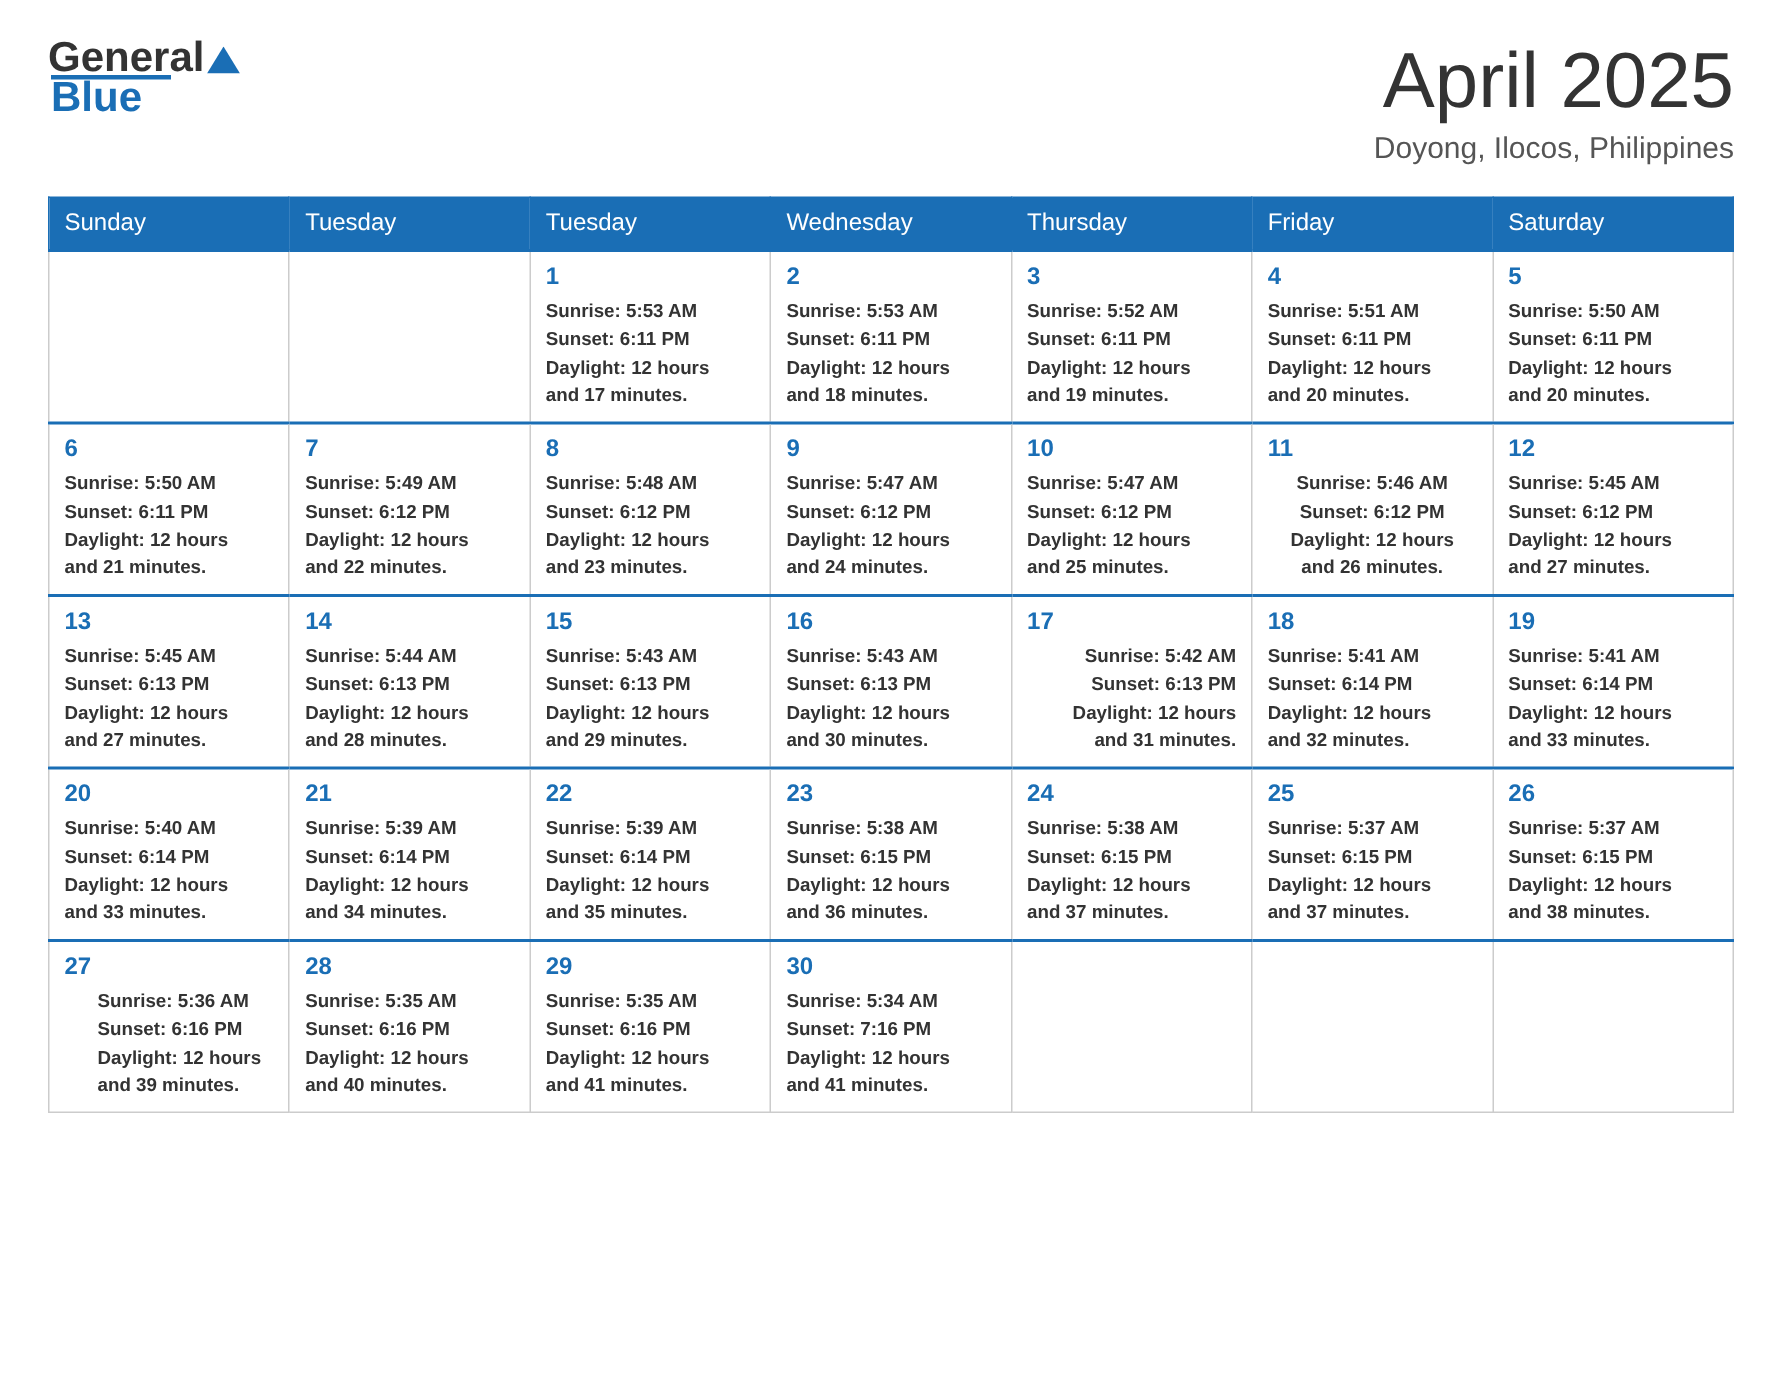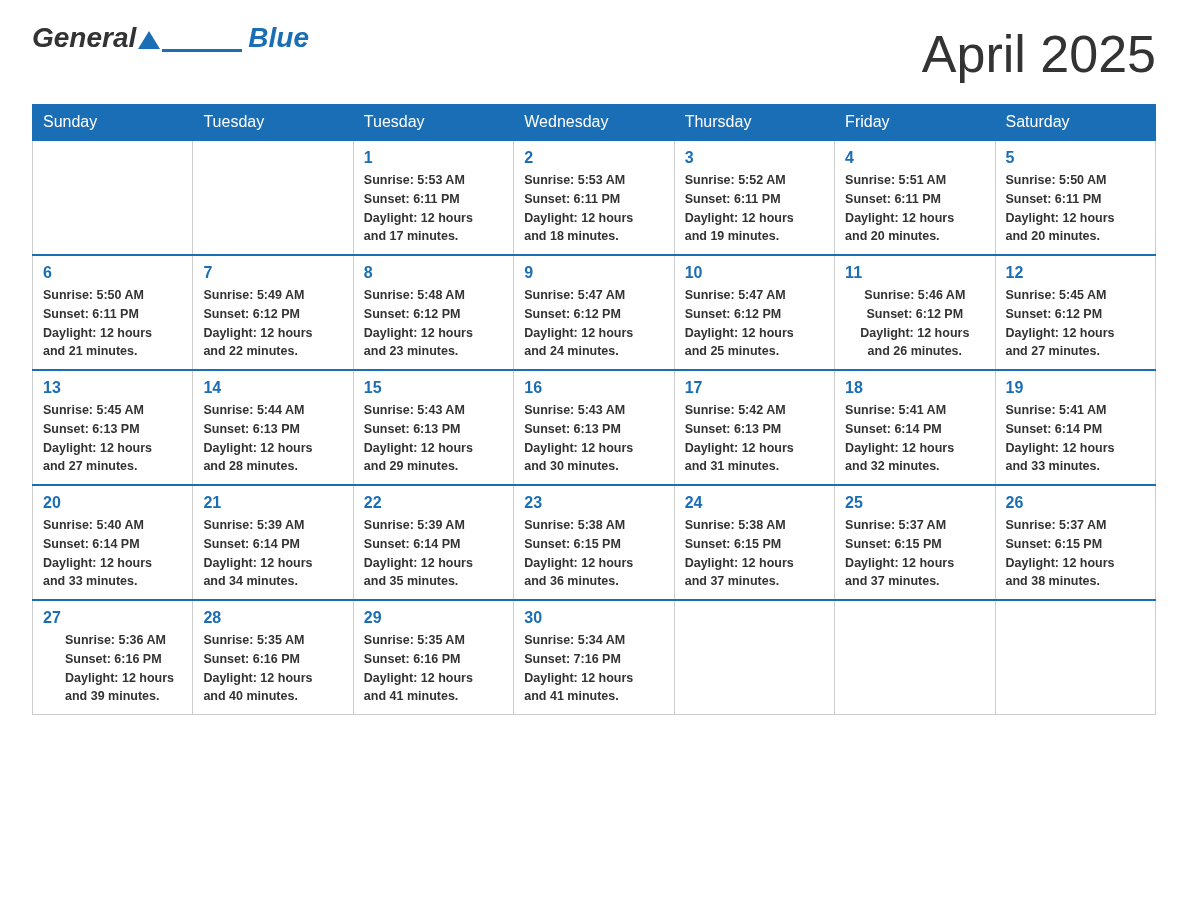--- a/index.html
+++ b/index.html
@@ -12,23 +12,22 @@
       min-height: 918px;
     }
     .header {
       display: flex;
       justify-content: space-between;
       align-items: flex-start;
       margin-bottom: 20px;
     }
     .logo {
       display: flex;
-      flex-direction: row;
-      align-items: flex-end;
-      font-style: italic;
+      flex-direction: column;
+      align-items: flex-start;
     }
     .logo-text {
       font-size: 28px;
       font-weight: bold;
       color: #333;
       line-height: 1;
     }
     .header-right {
       text-align: right;
     }
@@ -96,20 +95,21 @@
         </span>
       </span>
     </div>
     <div style="display:flex; align-items:center; margin-top:-2px; padding-left: 2px;">
       <div style="width: 100%; height: 3px; background: #1a6eb5; margin-right: 4px; width: 80px;"></div>
     </div>
     <span class="logo-text" style="color:#1a6eb5; font-size:28px; margin-top:-2px; padding-left:2px;">Blue</span>
   </div>
   <div class="header-right">
     <div class="month-title">April 2025</div>
+    <div class="location">Doyong, Ilocos, Philippines</div>
   </div>
 </div>
 
 <table class="calendar">
   <thead>
     <tr>
     <th>Sunday</th>
         <th>Tuesday</th>
         <th>Tuesday</th>
         <th>Wednesday</th>
@@ -233,21 +233,21 @@
         </td>
         <td>
           <div class="day-number">16</div>
           <div class="day-info" style="white-space: pre-line;">Sunrise: 5:43 AM
 Sunset: 6:13 PM
 Daylight: 12 hours
 and 30 minutes.</div>
         </td>
         <td>
           <div class="day-number">17</div>
-          <div class="day-info" style="white-space: pre-line;">Sunrise: 5:42 AM
+          <div class="day-info" style="white-space: pre-line; text-align: right;">Sunrise: 5:42 AM
 Sunset: 6:13 PM
 Daylight: 12 hours
 and 31 minutes.</div>
         </td>
         <td>
           <div class="day-number">18</div>
           <div class="day-info" style="white-space: pre-line;">Sunrise: 5:41 AM
 Sunset: 6:14 PM
 Daylight: 12 hours
 and 32 minutes.</div>

